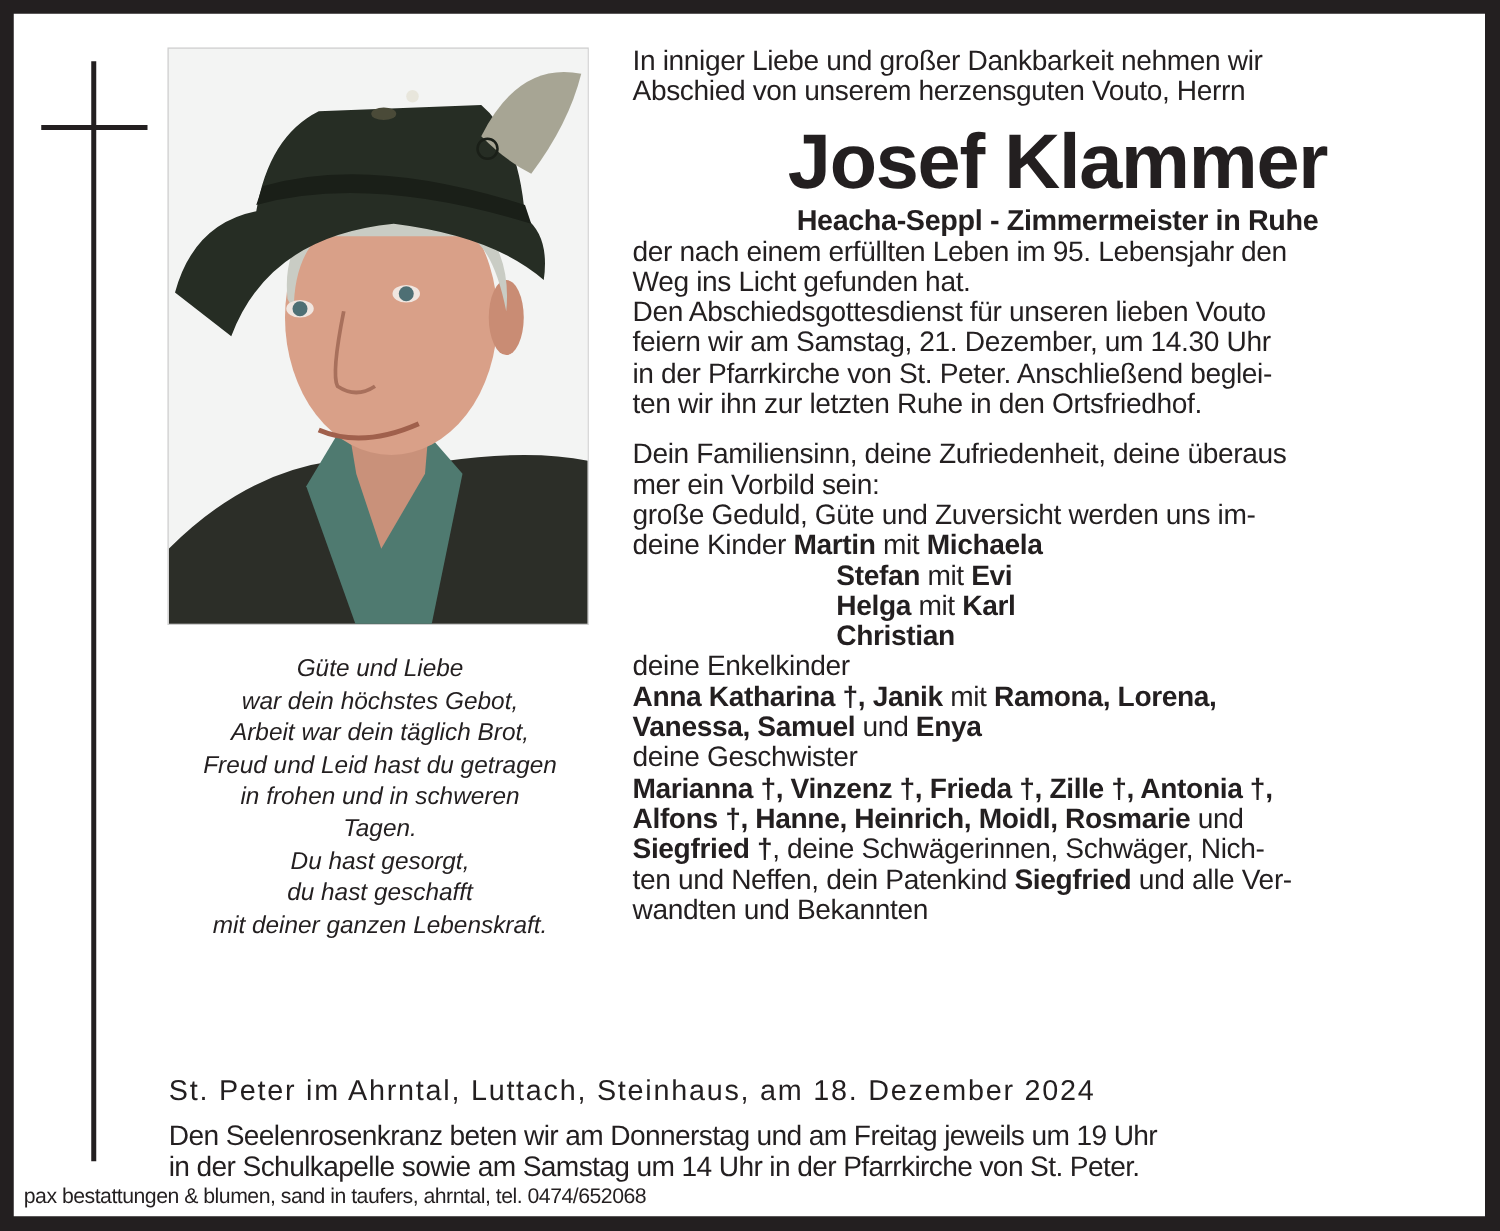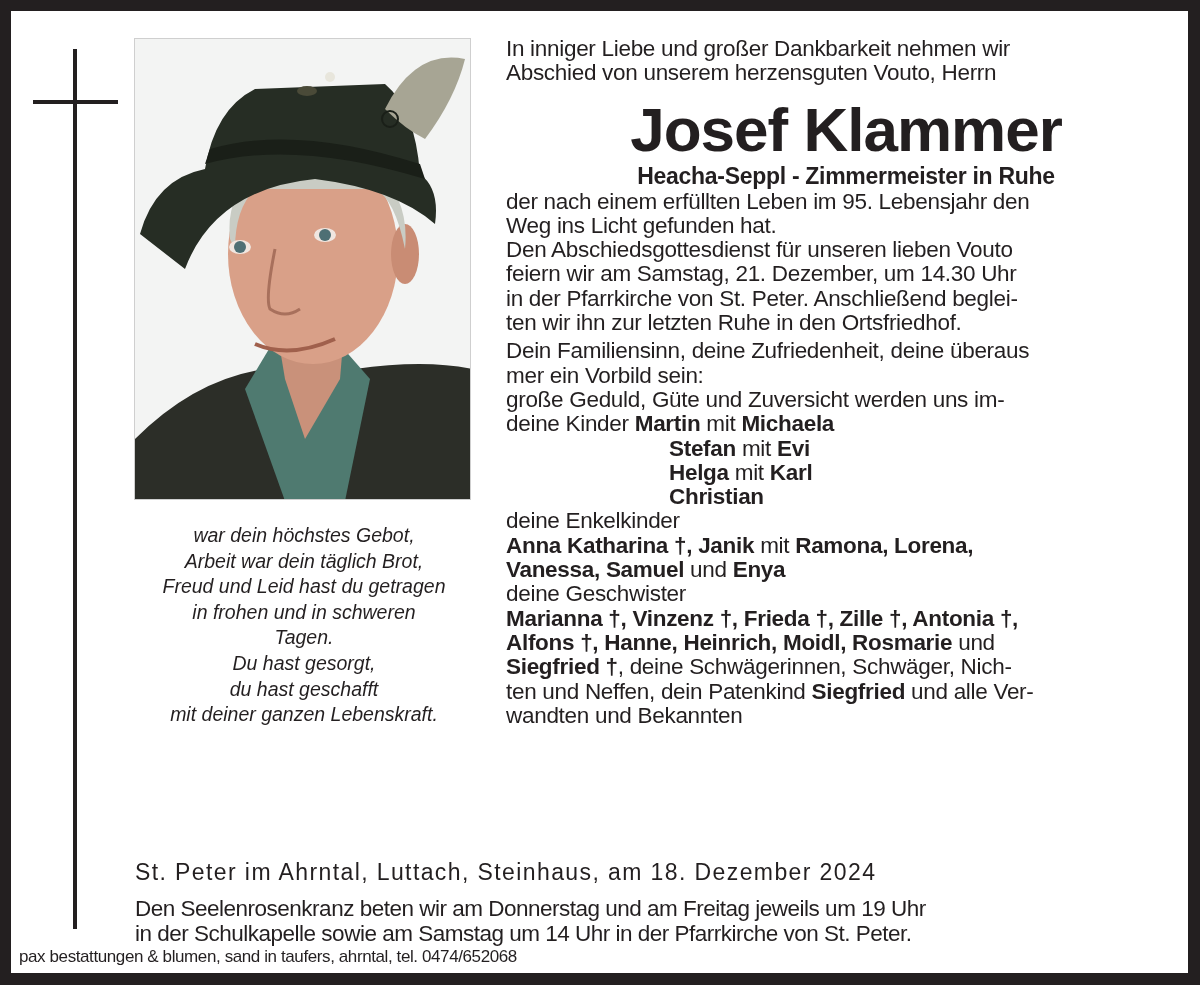--- a/index.html
+++ b/index.html
@@ -8,21 +8,21 @@
   .cross-v { position:absolute; left:62px; top:38px; width:4px; height:880px; background:#231f20; }
   .cross-h { position:absolute; left:22px; top:89px; width:85px; height:4px; background:#231f20; }
   .photo { position:absolute; left:123px; top:27px; width:337px; height:462px; overflow:hidden; background:#f2f3f2; border:1px solid #cfcfcf; box-sizing:border-box; }
   .poem { position:absolute; left:113px; top:512px; width:360px; text-align:center; font-style:italic; font-size:19.5px; line-height:25.6px; }
   .poem div { white-space:nowrap; }
   .main { position:absolute; left:495px; top:26px; width:680px; font-size:22.5px; line-height:24.3px; letter-spacing:-0.3px; }
   .main .l { white-space:nowrap; }
   .name { font-weight:bold; font-size:62px; line-height:64px; letter-spacing:-1px; text-align:center; margin-top:12px; }
   .sub { font-weight:bold; font-size:23px; line-height:28px; text-align:center; }
   .dates { font-weight:bold; font-size:24px; line-height:28px; text-align:center; }
-  .gap { margin-top:4px; }
+  .gap { margin-top:16px; }
   b { font-weight:bold; }
   .indent { padding-left:163px; }
   .place { position:absolute; left:124px; top:848px; font-size:23px; letter-spacing:1.4px; white-space:nowrap; }
   .rosary { position:absolute; left:124px; top:886px; font-size:22.5px; line-height:24.5px; letter-spacing:-0.5px; white-space:nowrap; }
   .footer { position:absolute; left:8px; top:936px; font-size:17px; letter-spacing:-0.4px; white-space:nowrap; }
 </style>
 </head>
 <body>
 
 <div class="card">
@@ -56,20 +56,21 @@
       <path d="M70 125 Q160 100 290 140 L285 125 Q160 85 75 110 Z" fill="#1a1f18"></path>
 
       <path d="M250 70 Q280 10 330 20 Q320 60 290 100 Q270 90 250 70 Z" fill="#a7a594"></path>
       <circle cx="255" cy="80" r="8" fill="none" stroke="#1a1f18" stroke-width="2"></circle>
       <circle cx="195" cy="38" r="5" fill="#e8e6dc"></circle>
       <ellipse cx="172" cy="52" rx="10" ry="5" fill="#4a4a38"></ellipse>
     </svg>
   </div>
 
   <div class="poem">
+    <div>Güte und Liebe</div>
     <div>war dein höchstes Gebot,</div>
     <div>Arbeit war dein täglich Brot,</div>
     <div>Freud und Leid hast du getragen</div>
     <div>in frohen und in schweren</div>
     <div>Tagen.</div>
     <div>Du hast gesorgt,</div>
     <div>du hast geschafft</div>
     <div>mit deiner ganzen Lebenskraft.</div>
   </div>
 

